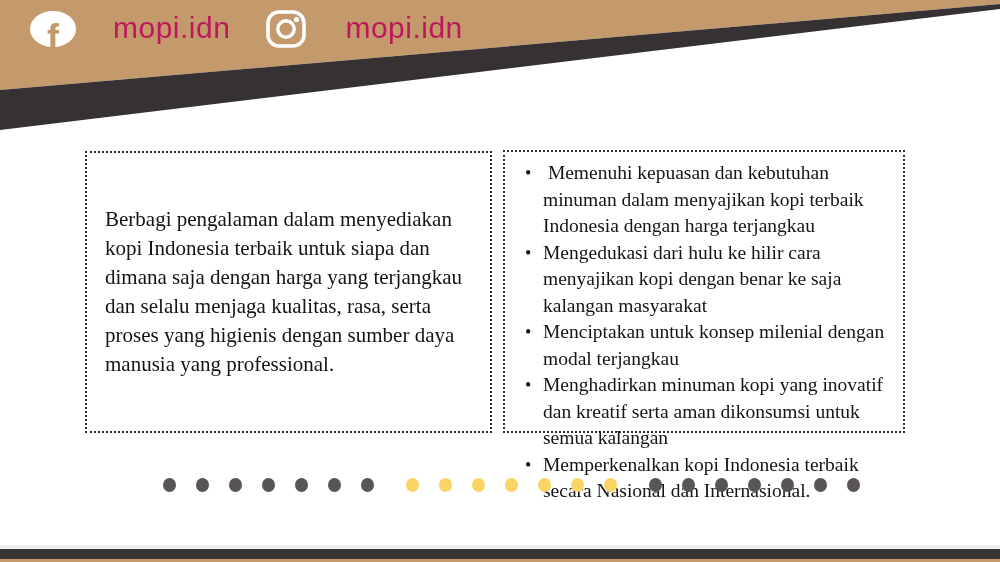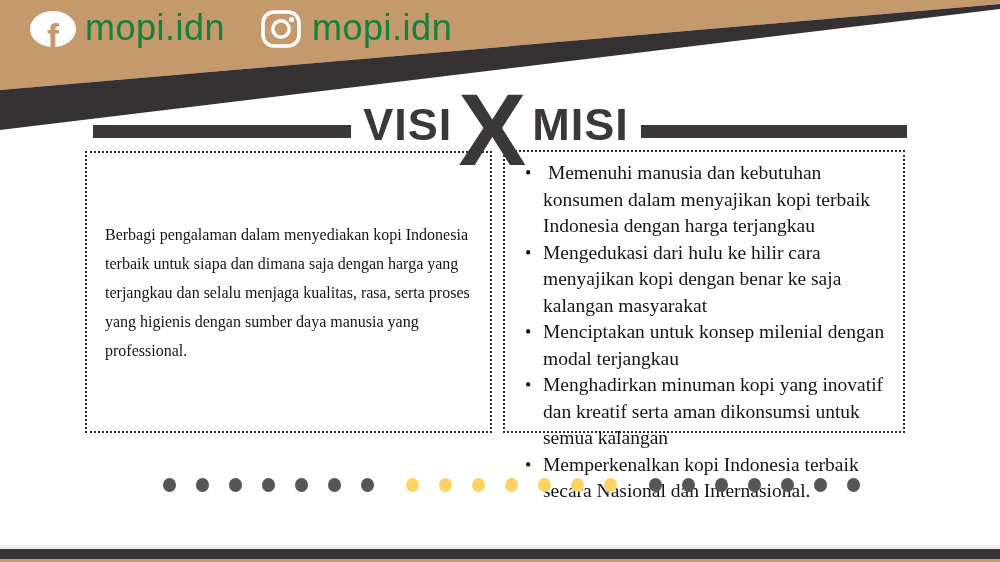--- a/index.html
+++ b/index.html
@@ -20,22 +20,23 @@
   .social-chip{display:flex;align-items:center;gap:9px;cursor:pointer;}
   .fb-icon{
     width:46px;height:36px;background:#ffffff;border-radius:50%;
     display:flex;justify-content:center;align-items:flex-end;overflow:hidden;
   }
   .fb-f{
     font-weight:bold;font-size:36px;line-height:1;color:#c49a6d;
     margin-bottom:-9px;font-family:"Liberation Sans",sans-serif;
   }
   .handle{
-    color:#15803d;font-size:36px;letter-spacing:0.5px;line-height:1;
+    color:#be185d;font-size:30px;letter-spacing:0.5px;line-height:1;
     padding-bottom:2px;
+    margin-left:28px;
   }
 
   
   .title-row{
     position:absolute;top:90px;left:0;right:0;height:75px;z-index:3;
     display:flex;align-items:flex-end;justify-content:center;
     color:#3c3839;
   }
   .title-bar{height:13px;background:#3c3839;margin-bottom:27px;}
   .title-bar.left{width:258px;margin-right:8px;}
@@ -50,21 +51,21 @@
   }
 
   
   .dotted-box{
     position:absolute;border:2px dotted #2b2b2b;background:transparent;z-index:2;
     box-sizing:border-box;color:#141414;
   }
   .vision-box{left:85px;top:151px;width:407px;height:282px;display:flex;align-items:center;}
   .vision-text{
     font-family:"Liberation Serif","DejaVu Serif",serif;
-    font-size:16px;line-height:29px;padding:0 14px 0 18px;
+    font-size:21px;line-height:29px;padding:0 14px 0 18px;
   }
   .mission-box{left:503px;top:150px;width:402px;height:283px;}
   .mission-list{
     list-style:none;margin:0;padding:8px 8px 0 12px;
     font-family:"Liberation Serif","DejaVu Serif",serif;
     font-size:19.5px;line-height:26.5px;
   }
   .mission-item{display:grid;grid-template-columns:26px 1fr;}
   .mission-marker{text-align:left;padding-left:8px;font-size:18px;}
   .mission-text{white-space:pre-wrap;}
@@ -102,37 +103,30 @@
     <div class="social-chip">
       <svg width="44" height="40" viewBox="0 0 44 40">
         <rect x="4" y="3" width="36" height="34" rx="11" ry="11" fill="none" stroke="#ffffff" stroke-width="3.6"></rect>
         <circle cx="22" cy="20" r="8.2" fill="none" stroke="#ffffff" stroke-width="3.4"></circle>
         <circle cx="32.5" cy="10.5" r="2.6" fill="#ffffff"></circle>
       </svg>
       <span class="handle">mopi.idn</span>
     </div>
   </div>
 
-  <div class="title-row">
-    <div class="title-bar left"></div>
-    <div class="title-word">VISI</div>
-    <div class="title-x">X</div>
-    <div class="title-word">MISI</div>
-    <div class="title-bar right"></div>
-  </div>
 
   <div class="dotted-box vision-box">
     <div class="vision-text">Berbagi pengalaman dalam menyediakan kopi Indonesia terbaik untuk siapa dan dimana saja dengan harga yang terjangkau dan selalu menjaga kualitas, rasa, serta proses yang higienis dengan sumber daya manusia yang professional.</div>
   </div>
 
   <div class="dotted-box mission-box">
     <ul class="mission-list">
       <li class="mission-item">
         <span class="mission-marker">•</span>
-        <span class="mission-text"> Memenuhi manusia dan kebutuhan konsumen dalam menyajikan kopi terbaik Indonesia dengan harga terjangkau</span>
+        <span class="mission-text"> Memenuhi kepuasan dan kebutuhan minuman dalam menyajikan kopi terbaik Indonesia dengan harga terjangkau</span>
       </li>
       <li class="mission-item">
         <span class="mission-marker">•</span>
         <span class="mission-text">Mengedukasi dari hulu ke hilir cara menyajikan kopi dengan benar ke saja kalangan masyarakat</span>
       </li>
       <li class="mission-item">
         <span class="mission-marker">•</span>
         <span class="mission-text">Menciptakan untuk konsep milenial dengan modal terjangkau</span>
       </li>
       <li class="mission-item">

